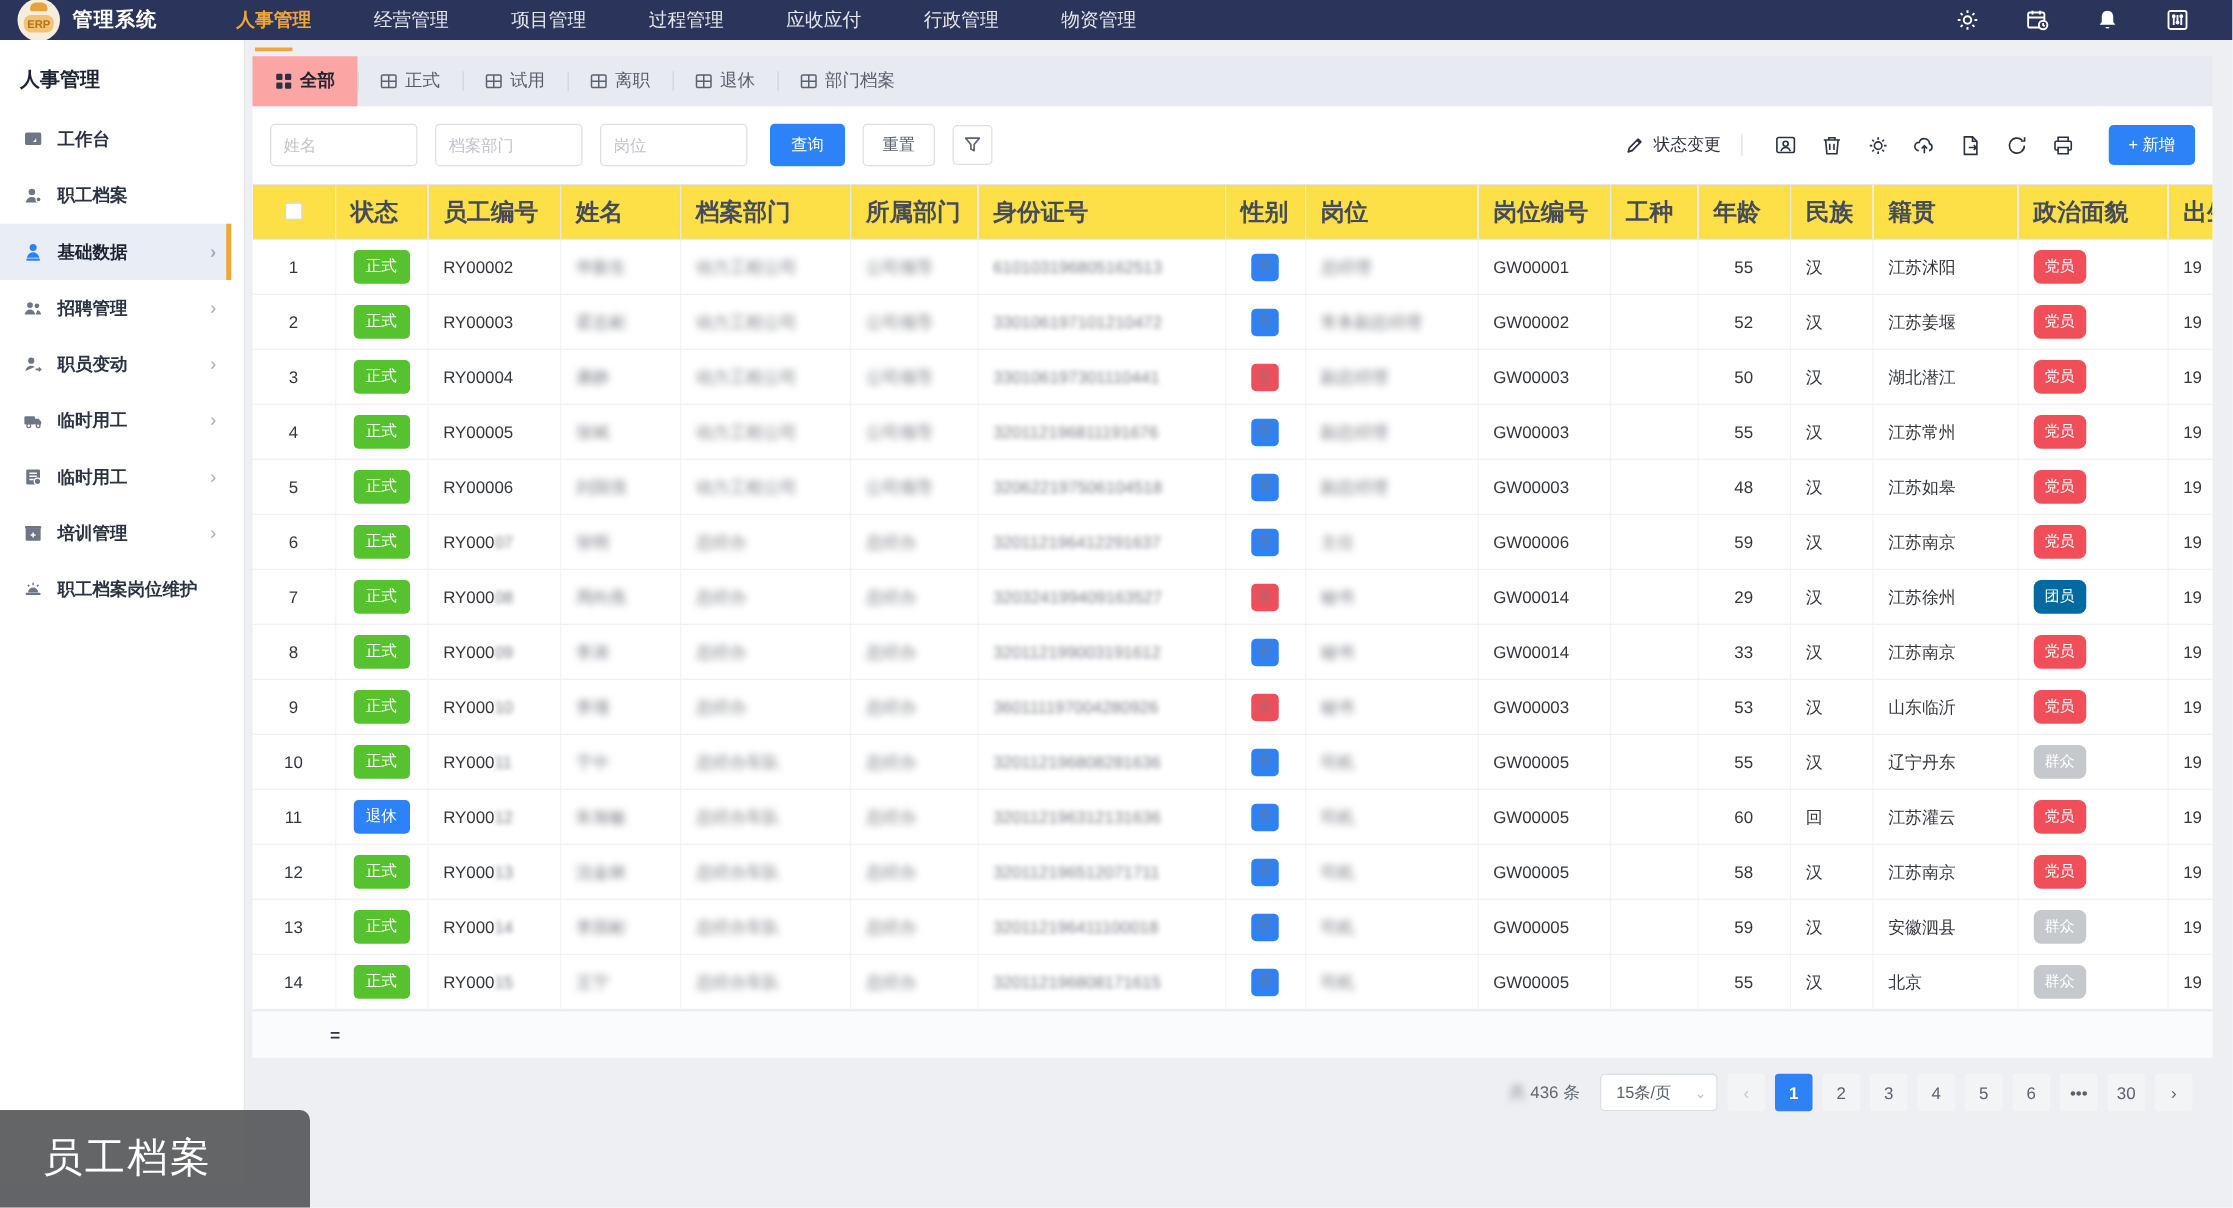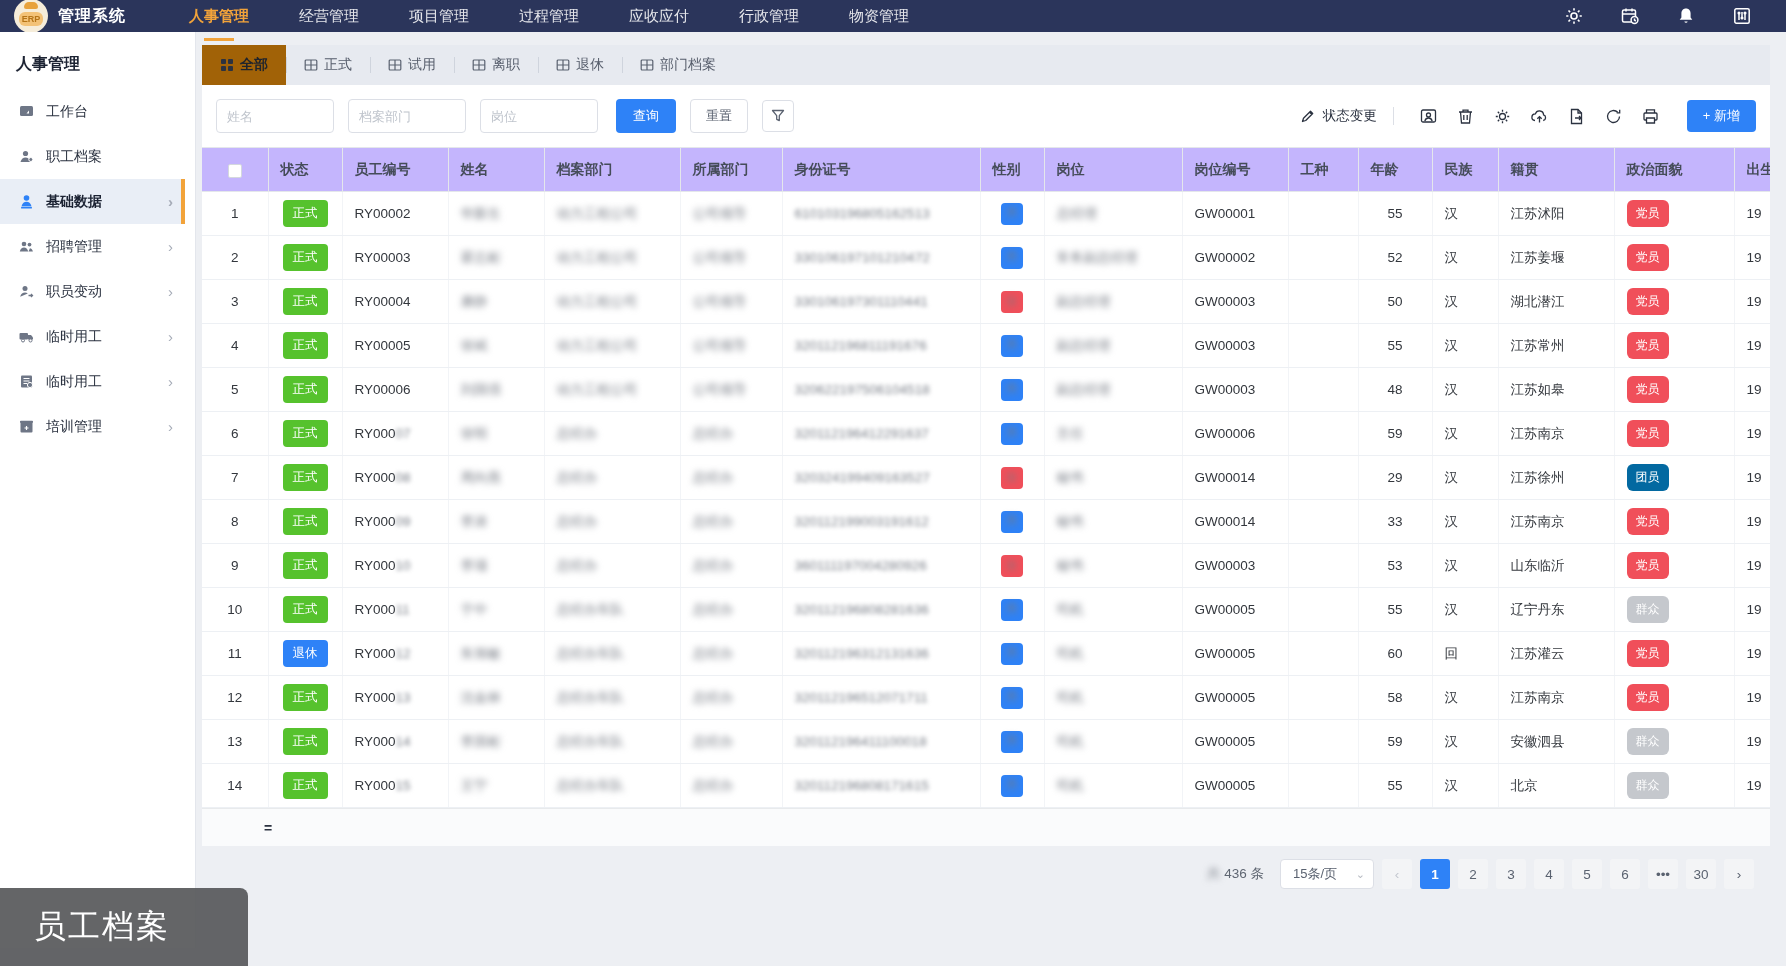--- a/index.html
+++ b/index.html
@@ -26,28 +26,28 @@
 
   
   .sidebar { width:196px; background:#fff; border-right:1px solid #e3e6ec; position:relative; flex:none; }
   .sidebar-title { font-size:16px; font-weight:bold; color:#1c2333; padding:22px 0 14px 16px; }
   .side-item { position:relative; height:45px; display:flex; align-items:center; gap:11px; padding-left:18px; margin-right:10px; font-size:14px; color:#2b3240; cursor:pointer; }
   .side-item .s-icon { width:17px; height:17px; flex:none; display:flex; }
   .side-item .s-icon svg { width:17px; height:17px; }
   .side-item .chev { margin-left:auto; margin-right:12px; color:#a6acb8; font-size:15px; }
   .side-item.active { background:#e9eef6; font-weight:bold; color:#1c2333; }
   .side-item.active::after { content:""; position:absolute; right:0; top:0; bottom:0; width:4px; background:#f2a33a; }
-  .side-item .lbl { white-space:nowrap; }
+  .side-item .lbl { white-space:nowrap;font-weight:bold; }
 
   
   .main { flex:1; display:flex; flex-direction:column; padding:13px 16px 0 6px; overflow:hidden; }
   .tabstrip { height:40px; background:#e7eaf0; display:flex; align-items:stretch; flex:none; }
   .tab { display:flex; align-items:center; gap:6px; padding:0 18px; font-size:14px; color:#565d6b; cursor:pointer; position:relative; }
   .tab + .tab::before { content:""; position:absolute; left:0; top:12px; height:16px; width:1px; background:#cfd4dd; }
-  .tab.active { background:#a16207; color:#20242c; font-weight:bold; }
+  .tab.active { background:#fca5a5; color:#20242c; font-weight:bold; }
   .tab.active::before { display:none; }
   .tab svg { width:14px; height:14px; }
 
   .card { background:#fff; flex:none; overflow:hidden; }
 
   
   .filter-row { height:62px; display:flex; align-items:center; padding:0 14px; }
   .f-input { width:118px; height:34px; border:1px solid #dcdfe6; border-radius:4px; margin-right:14px; font-size:13px; color:#333; padding:0 10px; outline:none; }
   .f-input::placeholder { color:#bfc4cc; }
   .btn { height:34px; border-radius:4px; font-size:13px; cursor:pointer; border:none; }
@@ -58,21 +58,21 @@
   .status-change { display:flex; align-items:center; gap:7px; font-size:13.5px; color:#2b3240; cursor:pointer; }
   .tb-divider { width:1px; height:18px; background:#dcdfe6; margin:0 16px; }
   .tb-icon { width:19px; height:19px; margin:0 9px; cursor:pointer; display:flex; }
   .tb-icon svg { width:19px; height:19px; }
   .btn-add { background:#2e82f7; color:#fff; height:32px; padding:0 16px; border-radius:4px; font-size:13px; margin-left:18px; border:none; cursor:pointer; }
 
   
   .table-wrap { overflow:hidden; width:100%; }
   table { border-collapse:collapse; table-layout:fixed; width:1622px; }
   th,td { overflow:hidden; white-space:nowrap; }
-  th { height:44px; background:#c4b5fd; border:1px solid #e4e7eb; border-left:none; font-size:14px; color:#454c59; text-align:left; padding:0 12px; font-weight:bold; }
+  th { height:44px; background:#fde047; border:1px solid #e4e7eb; border-left:none; font-size:19px; color:#454c59; text-align:left; padding:0 12px; font-weight:bold; }
   th:first-child { text-align:center; padding:0; }
   td { height:44px; border-bottom:1px solid #edf0f4; border-right:1px solid #f2f4f7; font-size:13.5px; color:#33373d; padding:0 12px; }
   td.c { text-align:center; padding:0; }
   td.r { text-align:center; }
   .checkbox { width:14px; height:14px; border:1px solid #d4d8de; border-radius:2px; background:#fff; display:inline-block; vertical-align:middle; cursor:pointer; }
   .badge-status { display:inline-block; min-width:40px; padding:5px 10px; border-radius:4px; color:#fff; font-size:12.5px; }
   .st-green { background:#56c22d; }
   .st-blue { background:#2e82f7; }
   .badge-gender { display:inline-flex; width:22px; height:22px; border-radius:4px; color:#fff; font-size:12px; align-items:center; justify-content:center; }
   .g-m { background:#2e82f7; }
@@ -239,20 +239,30 @@
           <span class="s-icon">
             <svg viewBox="0 0 17 17">
               <rect x="2.5" y="4.5" width="12" height="10" rx="1" fill="#6e7686"></rect>
               <rect x="2" y="2.8" width="13" height="2.2" rx="0.8" fill="#6e7686"></rect>
               <path d="M8.5 8v4M6.5 10h4" stroke="#fff" stroke-width="1.2"></path>
             </svg>
           </span>
           <span class="lbl">培训管理</span>
           <span class="chev">›</span>
         </div>
+        <div class="side-item">
+          <span class="s-icon">
+            <svg viewBox="0 0 17 17">
+              <path d="M4.5 11a4 4 0 0 1 8 0z" fill="#6e7686"></path>
+              <rect x="2.5" y="11.2" width="12" height="1.8" rx="0.9" fill="#6e7686"></rect>
+              <path d="M8.5 3.2v2M4.2 4.8l1.3 1.3M12.8 4.8l-1.3 1.3" stroke="#6e7686" stroke-width="1.2"></path>
+            </svg>
+          </span>
+          <span class="lbl">职工档案岗位维护</span>
+        </div>
       </div>
   </div>
 
   <div class="main">
     <div class="tabstrip" id="tab-list">
         <div class="tab active">
           <span style="display: flex;">
             <svg viewBox="0 0 14 14">
               <g fill="#2b3240">
                 <rect x="1" y="1" width="5" height="5" rx="1"></rect>

